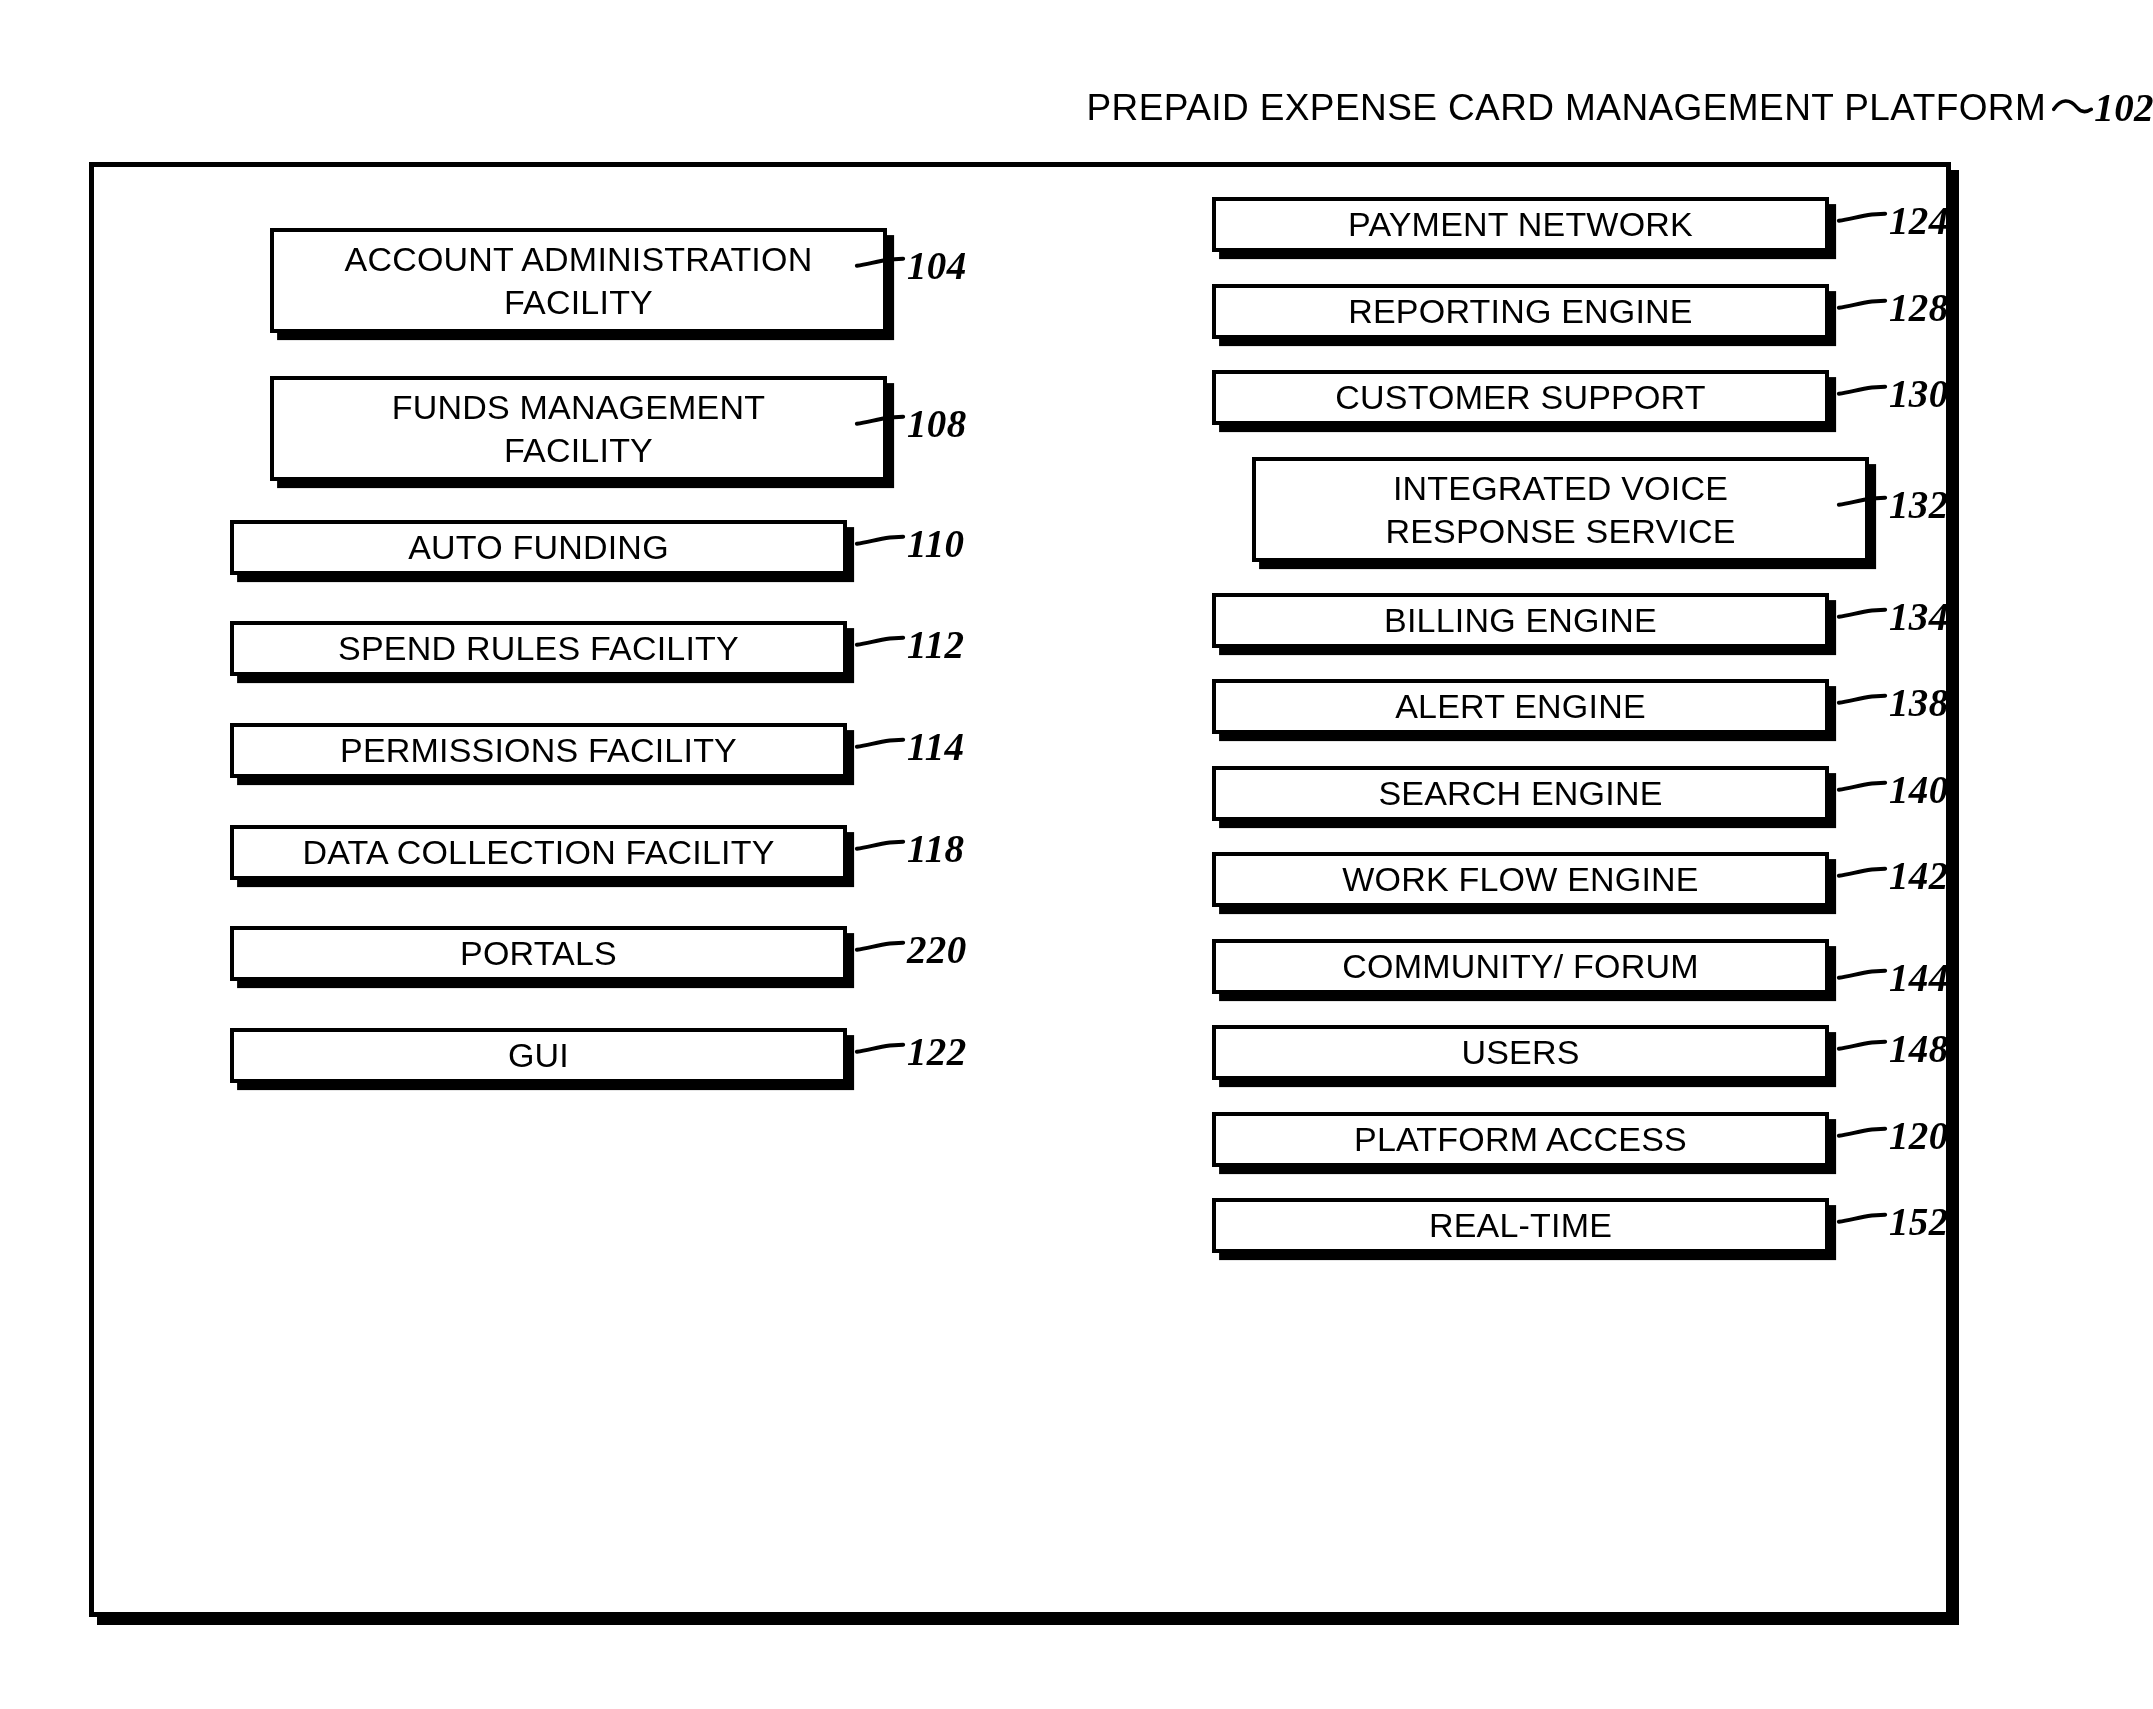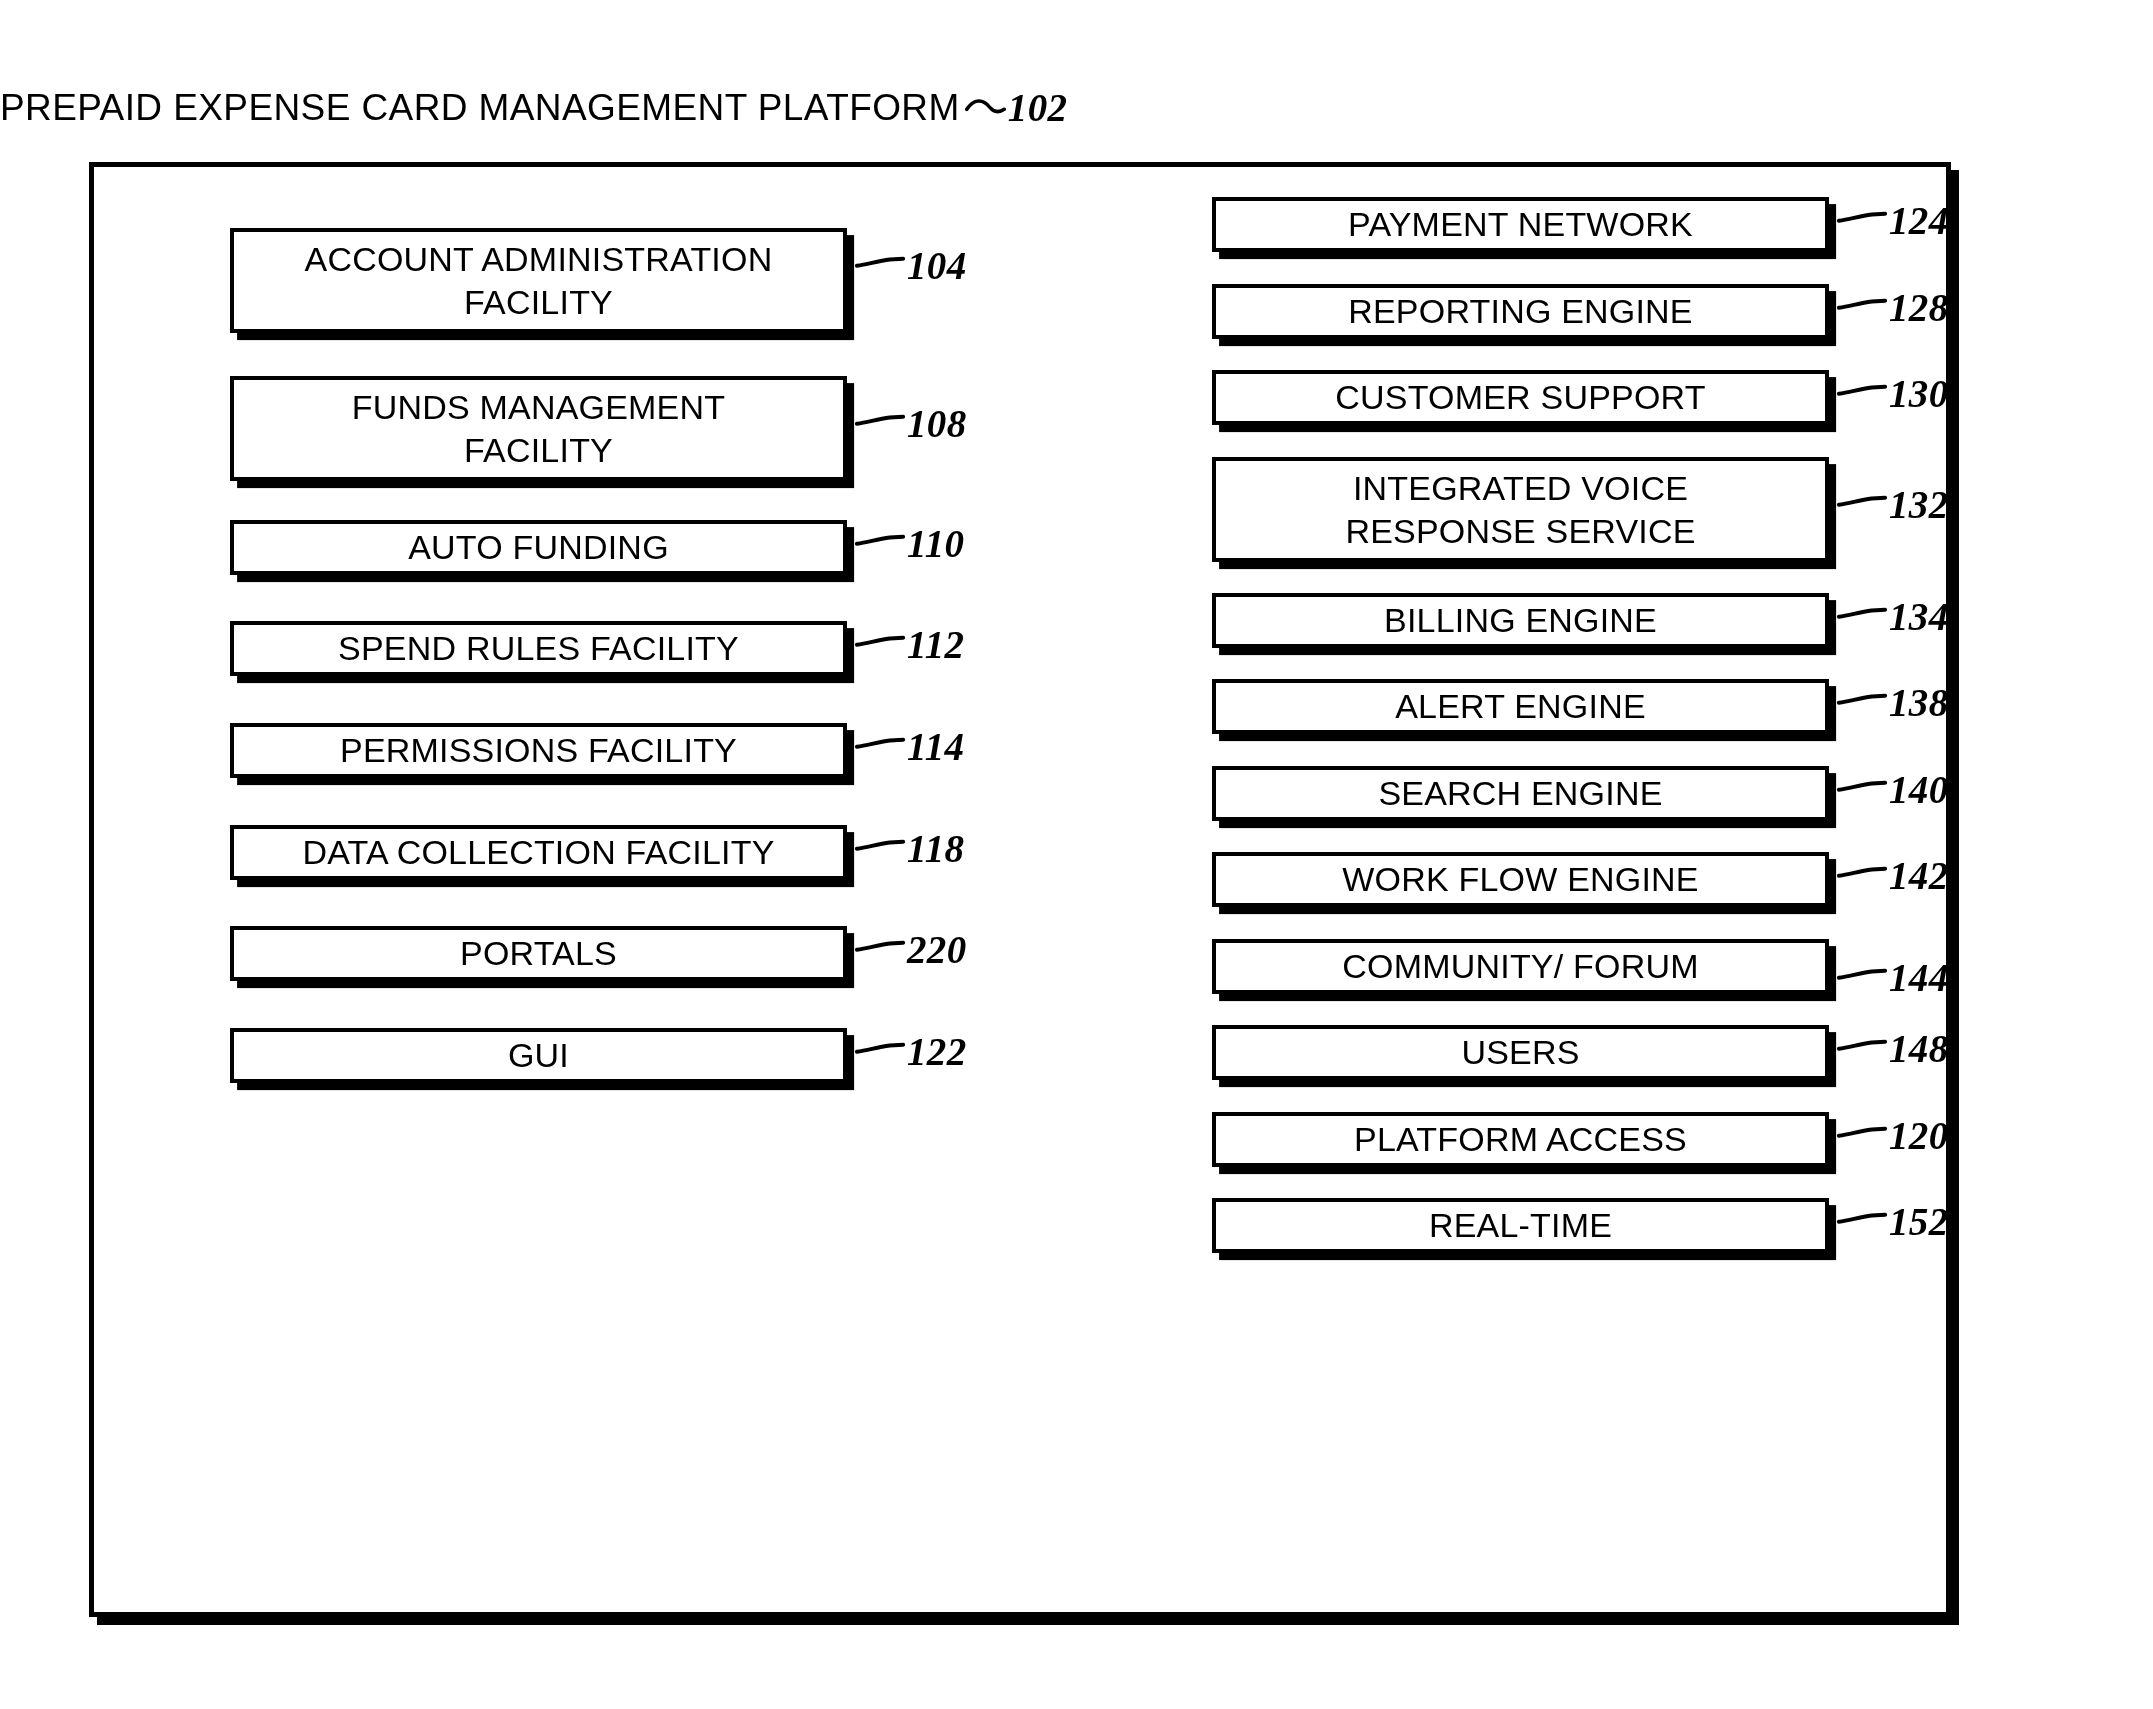--- a/index.html
+++ b/index.html
@@ -16,21 +16,21 @@
     font-family: "Liberation Sans", sans-serif;
     -webkit-font-smoothing: antialiased;
   }
 
   
   #figure-title {
     position: absolute;
     left: 0;
     top: 85px;
     width: 2154px;
-    text-align: left;
+    text-align: right;
     white-space: nowrap;
   }
   #figure-title .title-text {
     font-family: "Liberation Sans", sans-serif;
     font-size: 37px;
     letter-spacing: 0.4px;
     color: #000;
     vertical-align: middle;
   }
   #figure-title .title-ref {
@@ -90,21 +90,21 @@
     border: 4.5px solid #000;
     background: #fff;
     box-sizing: border-box;
     box-shadow: 7.1px 7.1px 0 0 #000;
     display: flex;
     align-items: center;
     justify-content: center;
     text-align: center;
   }
   .module-box.one-line { height: 55px; }
-  .module-box.two-line { height: 105px; }
+  .module-box.two-line { height: 105px; margin-left: 40px; }
 
   .module-label {
     font-family: "Liberation Sans", sans-serif;
     font-size: 34px;
     line-height: 39px;
     color: #000;
     letter-spacing: 0.2px;
     white-space: pre-line;
     padding: 0 7.1px;
   }

